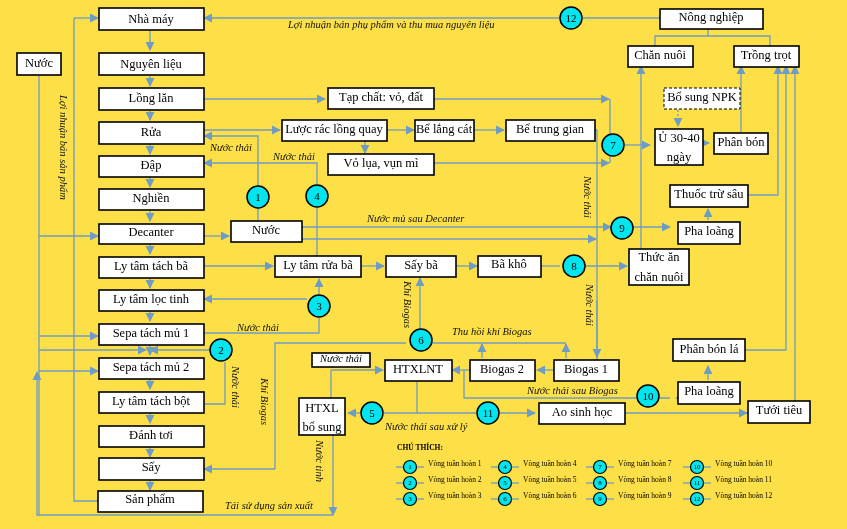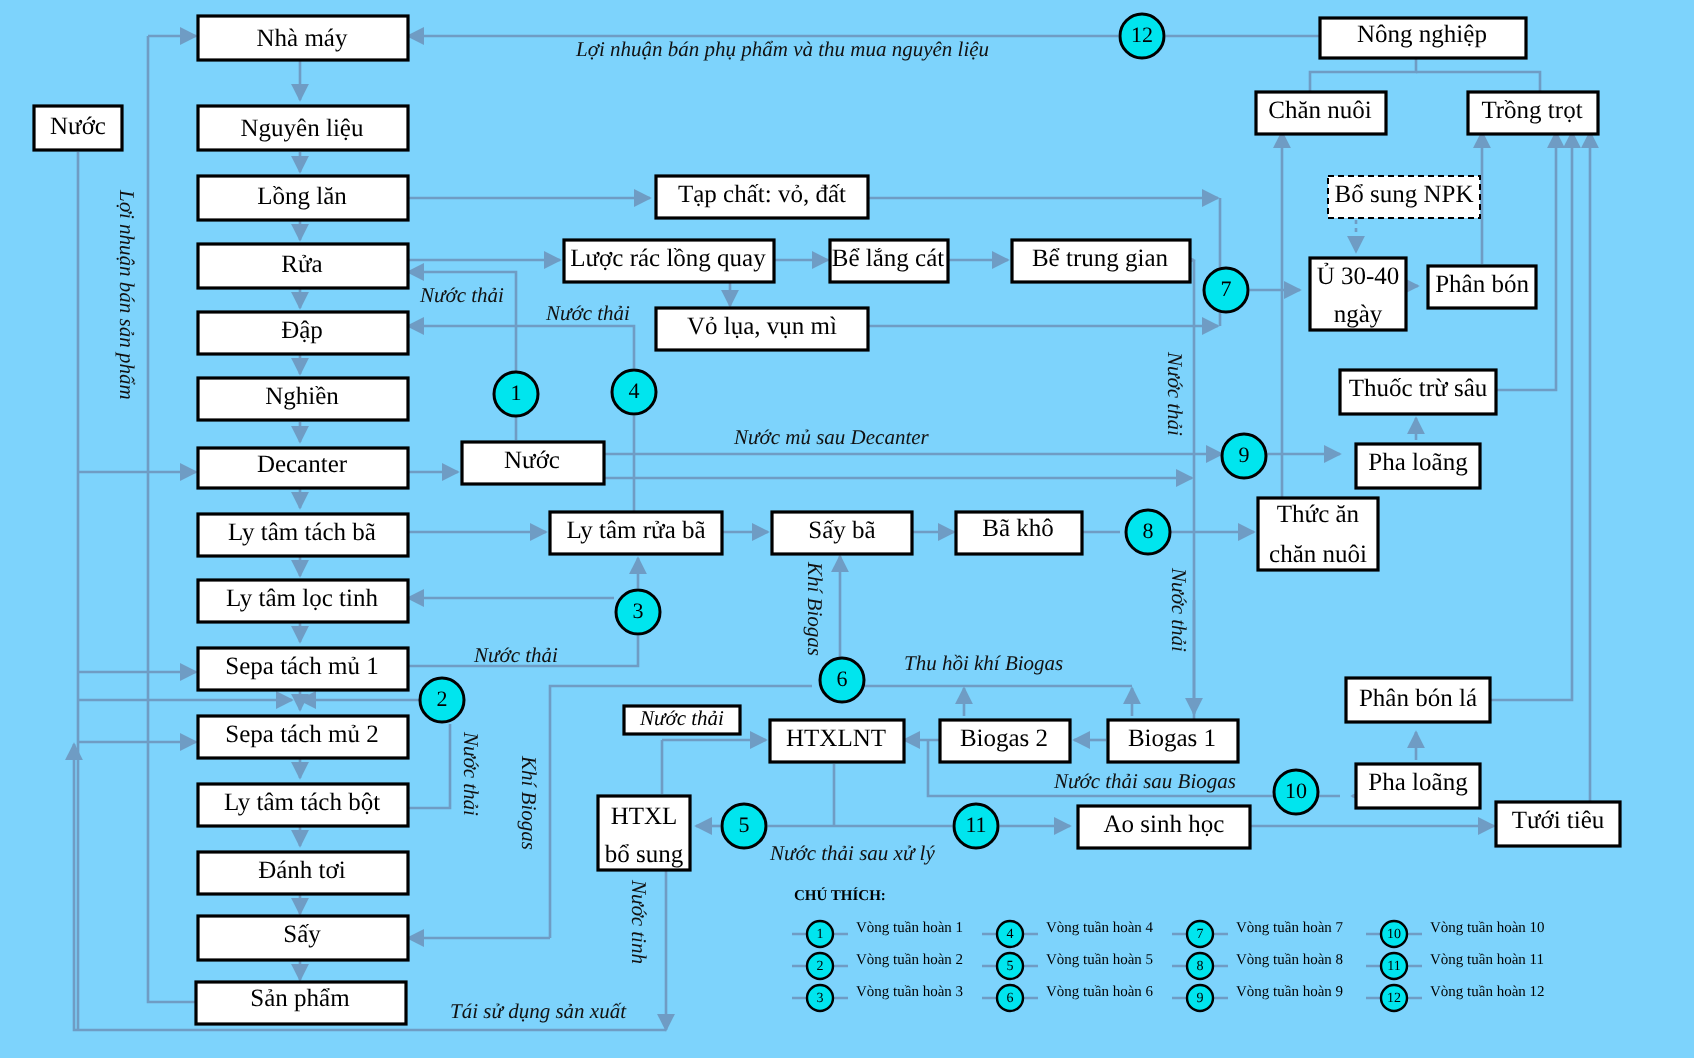--- a/index.html
+++ b/index.html
@@ -1,16 +1,16 @@
 <!DOCTYPE html>
 <html><head>
 <meta charset="utf-8">
 <style>
   html, body { margin: 0; padding: 0; background: #ffffff; }
-  #canvas { position: relative; width: 847px; height: 529px; overflow: hidden; background: #7dd3fc; }
+  #canvas { position: relative; width: 847px; height: 529px; overflow: hidden; background: #fde047; }
   svg { position: absolute; left: 0; top: 0; }
   .box rect { fill: #fff; stroke: #000; stroke-width: 1.6; }
   .box.dashed rect { stroke-dasharray: 3 2; stroke-width: 1; }
   .box text { font-family: "Liberation Serif", serif; font-size: 12.5px; fill: #000; text-anchor: middle; dominant-baseline: middle; }
   .ln { fill: none; stroke: #6f9cc4; stroke-width: 1.3; }
   .lbl { font-family: "Liberation Serif", serif; font-style: italic; font-size: 10.5px; fill: #111; }
   .node circle { fill: #00e5ee; stroke: #000; stroke-width: 1.5; }
   .node text { font-family: "Liberation Serif", serif; font-size: 11px; text-anchor: middle; dominant-baseline: central; fill: #000; }
   .leg-title { font-family: "Liberation Serif", serif; font-size: 7.5px; font-weight: bold; fill: #000; }
   .leg-text { font-family: "Liberation Serif", serif; font-size: 7.5px; fill: #000; }

